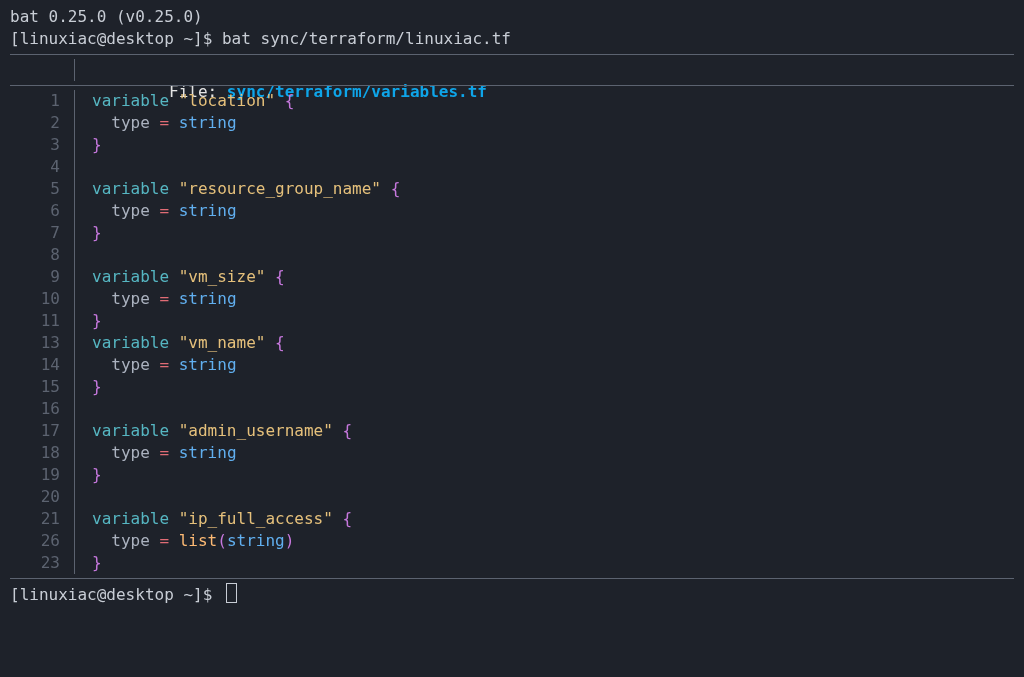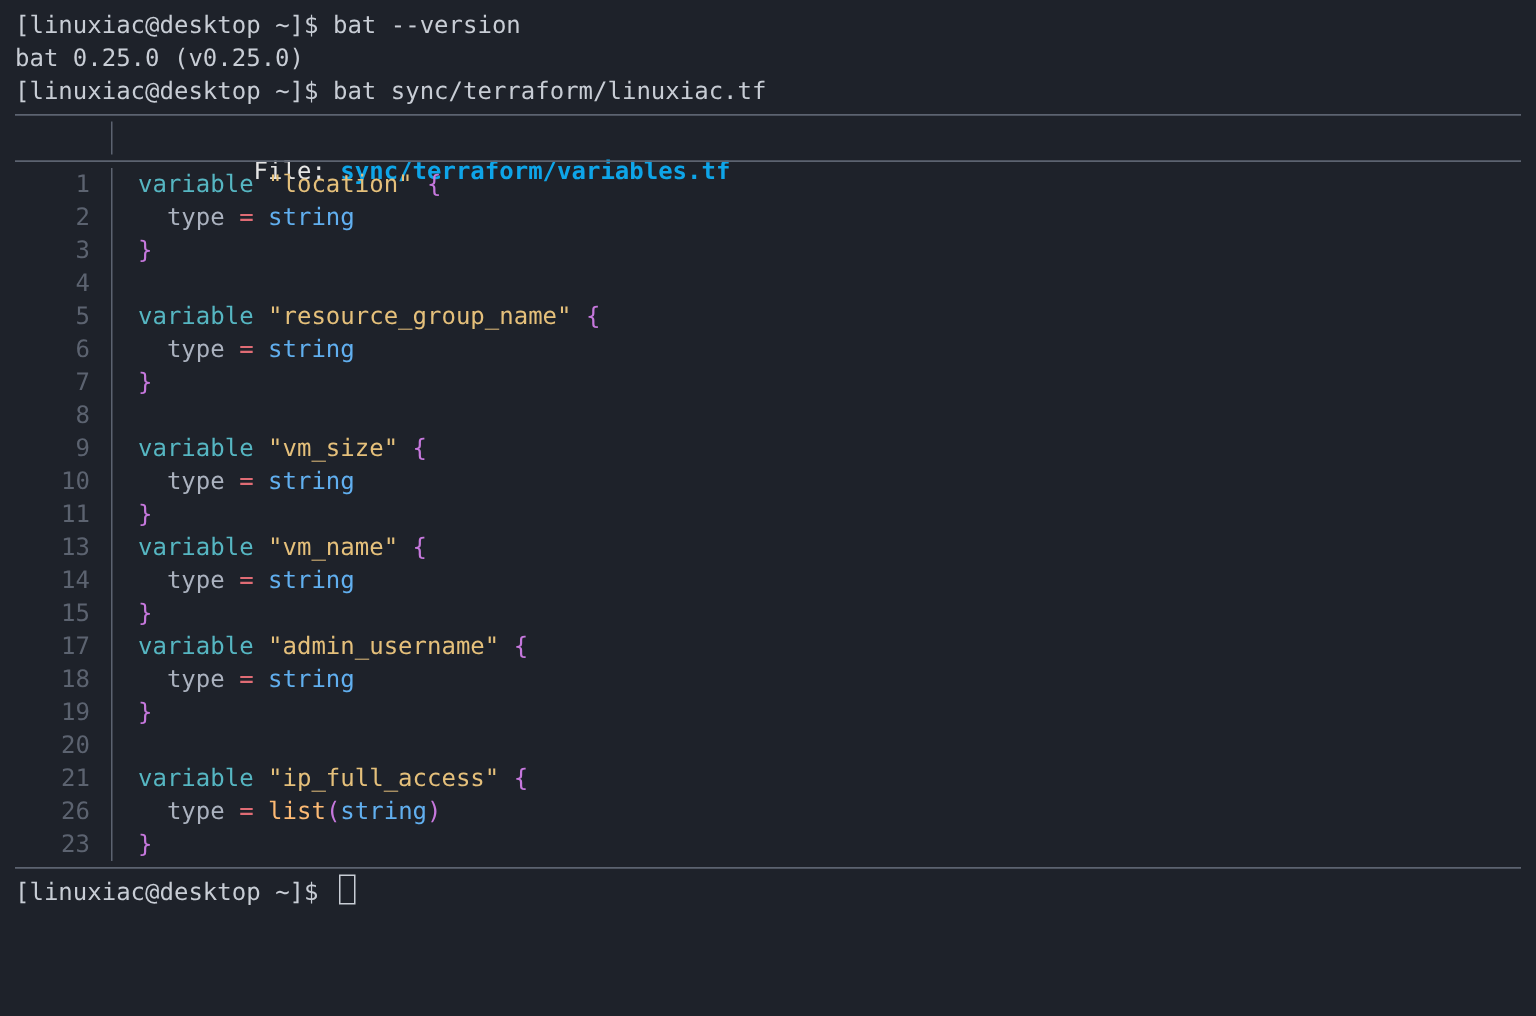--- a/index.html
+++ b/index.html
@@ -105,23 +105,20 @@
   .paren{ color: #c678dd; } 
   .brace{ color: #c678dd; } 
   .file-label { color: #e5e5e5; }
   .file-path  { color: #0ea5e9; font-weight: bold; }
 </style>
 </head>
 <body>
 
 <div class="terminal">
 
-  <div>
-    <span class="p-bracket">[</span><span class="p-user">linuxiac</span><span class="p-at">@</span><span class="p-host">desktop</span><span class="p-bracket"> </span><span class="p-path">~</span><span class="p-bracket">]$ </span><span class="p-cmd">bat --version</span>
-  </div>
 
   <div class="out-line">bat 0.25.0 (v0.25.0)</div>
 
   <div>
     <span class="p-bracket">[</span><span class="p-user">linuxiac</span><span class="p-at">@</span><span class="p-host">desktop</span><span class="p-bracket"> </span><span class="p-path">~</span><span class="p-bracket">]$ </span><span class="p-cmd">bat sync/terraform/linuxiac.tf</span>
   </div>
 
   <div class="bat-frame">
     <div class="hr-row">
       <div class="hr-gutter"></div>
@@ -208,20 +205,25 @@
           <div class="gutter">14</div>
           <div class="sep v"></div>
           <div class="content"><span class="attr">  type </span><span class="eq">=</span><span class="type"> string</span></div>
         </div>
         <div class="bat-row">
           <div class="gutter">15</div>
           <div class="sep v"></div>
           <div class="content"><span class="brace">}</span></div>
         </div>
         <div class="bat-row">
+          <div class="gutter">16</div>
+          <div class="sep v"></div>
+          <div class="content"></div>
+        </div>
+        <div class="bat-row">
           <div class="gutter">17</div>
           <div class="sep v"></div>
           <div class="content"><span class="kw">variable </span><span class="str">"admin_username"</span><span class="brace"> {</span></div>
         </div>
         <div class="bat-row">
           <div class="gutter">18</div>
           <div class="sep v"></div>
           <div class="content"><span class="attr">  type </span><span class="eq">=</span><span class="type"> string</span></div>
         </div>
         <div class="bat-row">

